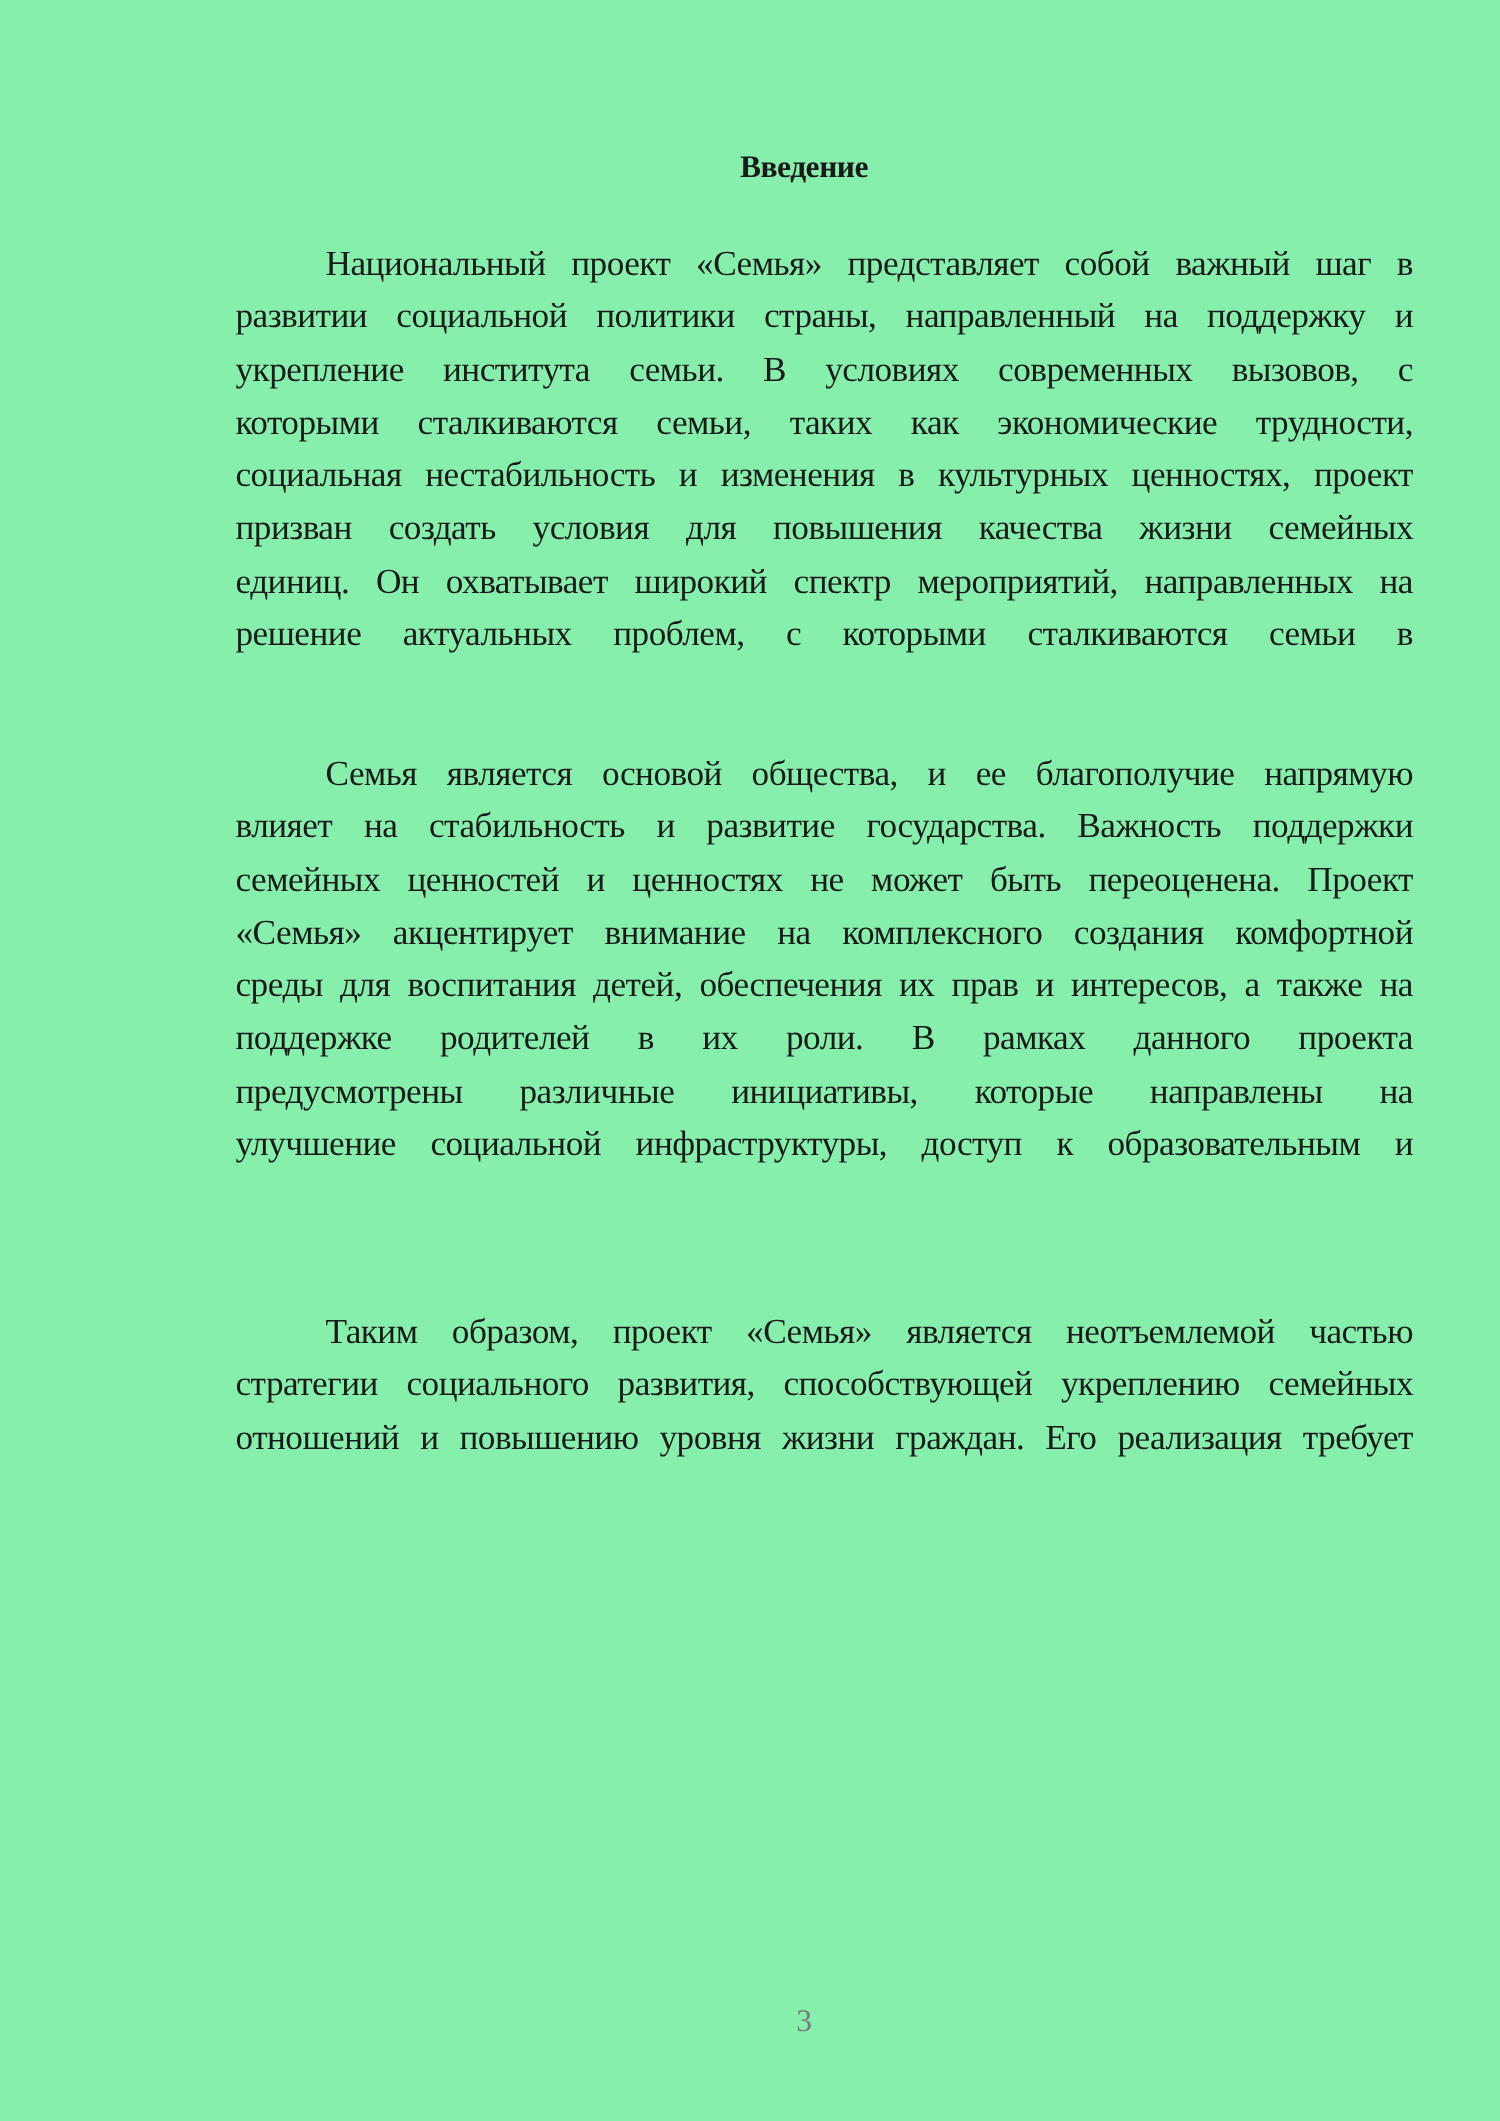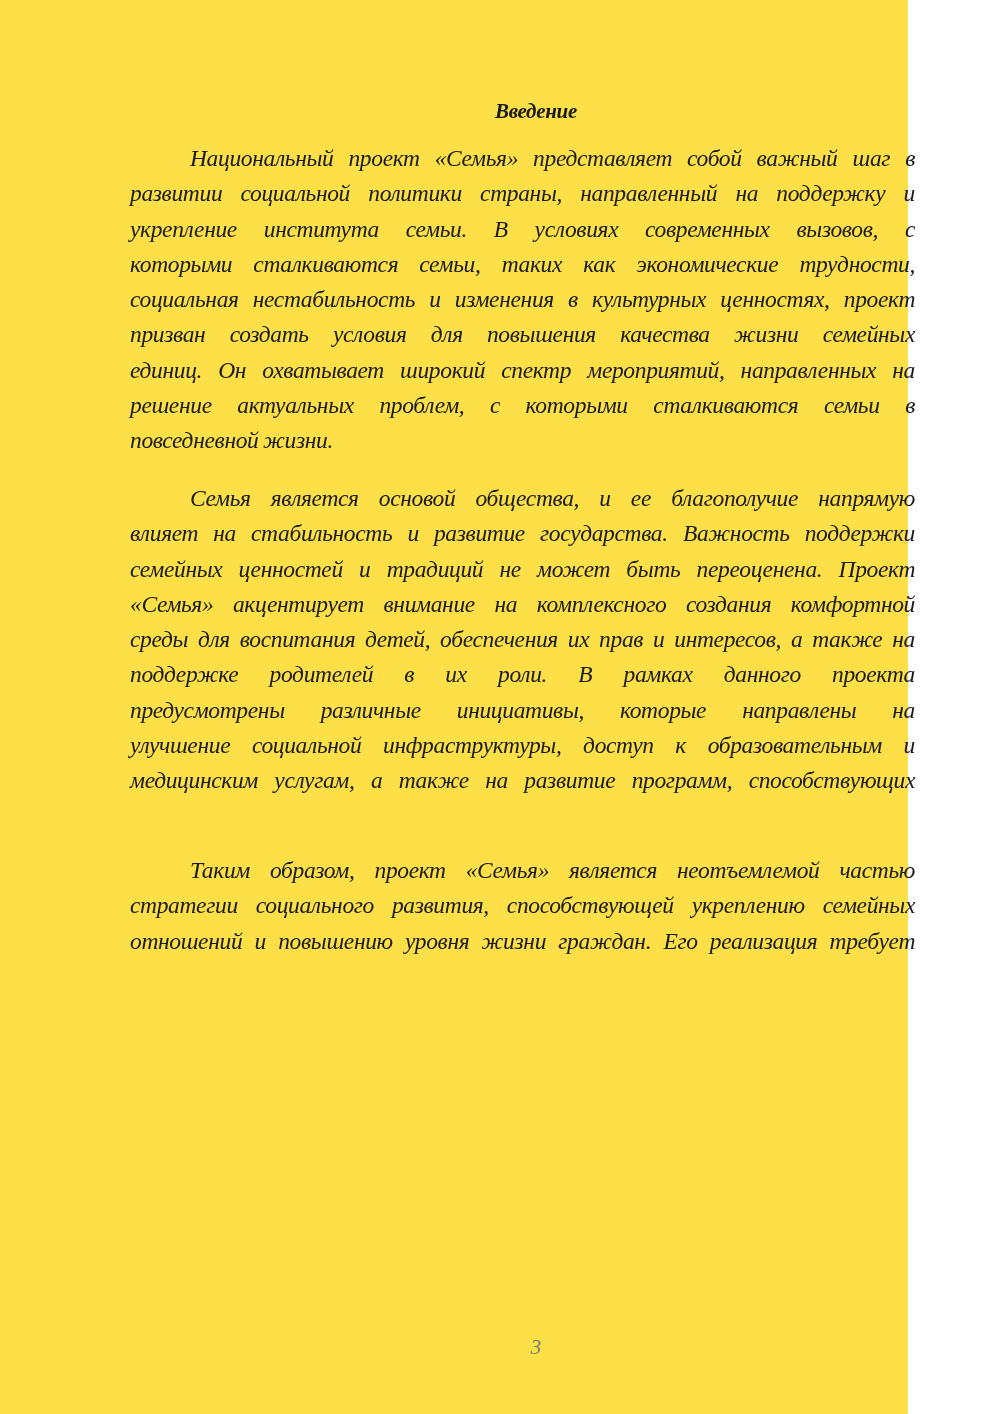--- a/index.html
+++ b/index.html
@@ -11,40 +11,40 @@
       width: 1000px;
       height: 1414px;
       position: relative;
       overflow: hidden;
       font-family: "Liberation Serif", "DejaVu Serif", serif;
       color: #1a1a1a;
     }
     .page {
       position: absolute;
       left: 0; top: 0;
-      width: 908px;
+      width: 1000px;
       height: 1414px;
-      background: #fde047;
-      font-style: italic;
+      background: #86efac;
     }
     .title {
       position: absolute;
       left: 0;
       width: 1072px;
       top: 97px;
       text-align: center;
       font-weight: bold;
       font-size: 21px;
       line-height: 28px;
       letter-spacing: -0.3px;
     }
     .para {
       position: absolute;
-      left: 130px;
+      left: 157px;
       width: 785px;
+      margin-top: 18px;
     }
     .line {
       display: block;
       height: 35.3px;
       line-height: 35.3px;
       font-size: 23.5px;
       white-space: nowrap;
       text-align: justify;
       text-align-last: justify;
       letter-spacing: -0.35px;
@@ -80,33 +80,31 @@
 
   <div class="para" id="p1">
     <div class="line first">Национальный проект «Семья» представляет собой важный шаг в</div>
     <div class="line">развитии социальной политики страны, направленный на поддержку и</div>
     <div class="line">укрепление института семьи. В условиях современных вызовов, с</div>
     <div class="line">которыми сталкиваются семьи, таких как экономические трудности,</div>
     <div class="line">социальная нестабильность и изменения в культурных ценностях, проект</div>
     <div class="line">призван создать условия для повышения качества жизни семейных</div>
     <div class="line">единиц. Он охватывает широкий спектр мероприятий, направленных на</div>
     <div class="line">решение актуальных проблем, с которыми сталкиваются семьи в</div>
-    <div class="line last">повседневной жизни.</div>
   </div>
 
   <div class="para" id="p2">
     <div class="line first">Семья является основой общества, и ее благополучие напрямую</div>
     <div class="line">влияет на стабильность и развитие государства. Важность поддержки</div>
-    <div class="line">семейных ценностей и традиций не может быть переоценена. Проект</div>
+    <div class="line">семейных ценностей и ценностях не может быть переоценена. Проект</div>
     <div class="line">«Семья» акцентирует внимание на комплексного создания комфортной</div>
     <div class="line">среды для воспитания детей, обеспечения их прав и интересов, а также на</div>
     <div class="line">поддержке родителей в их роли. В рамках данного проекта</div>
     <div class="line">предусмотрены различные инициативы, которые направлены на</div>
     <div class="line">улучшение социальной инфраструктуры, доступ к образовательным и</div>
-    <div class="line">медицинским услугам, а также на развитие программ, способствующих</div>
   </div>
 
   <div class="para" id="p3">
     <div class="line first">Таким образом, проект «Семья» является неотъемлемой частью</div>
     <div class="line">стратегии социального развития, способствующей укреплению семейных</div>
     <div class="line">отношений и повышению уровня жизни граждан. Его реализация требует</div>
   </div>
 
   <div class="page-number">3</div>
 </div>

